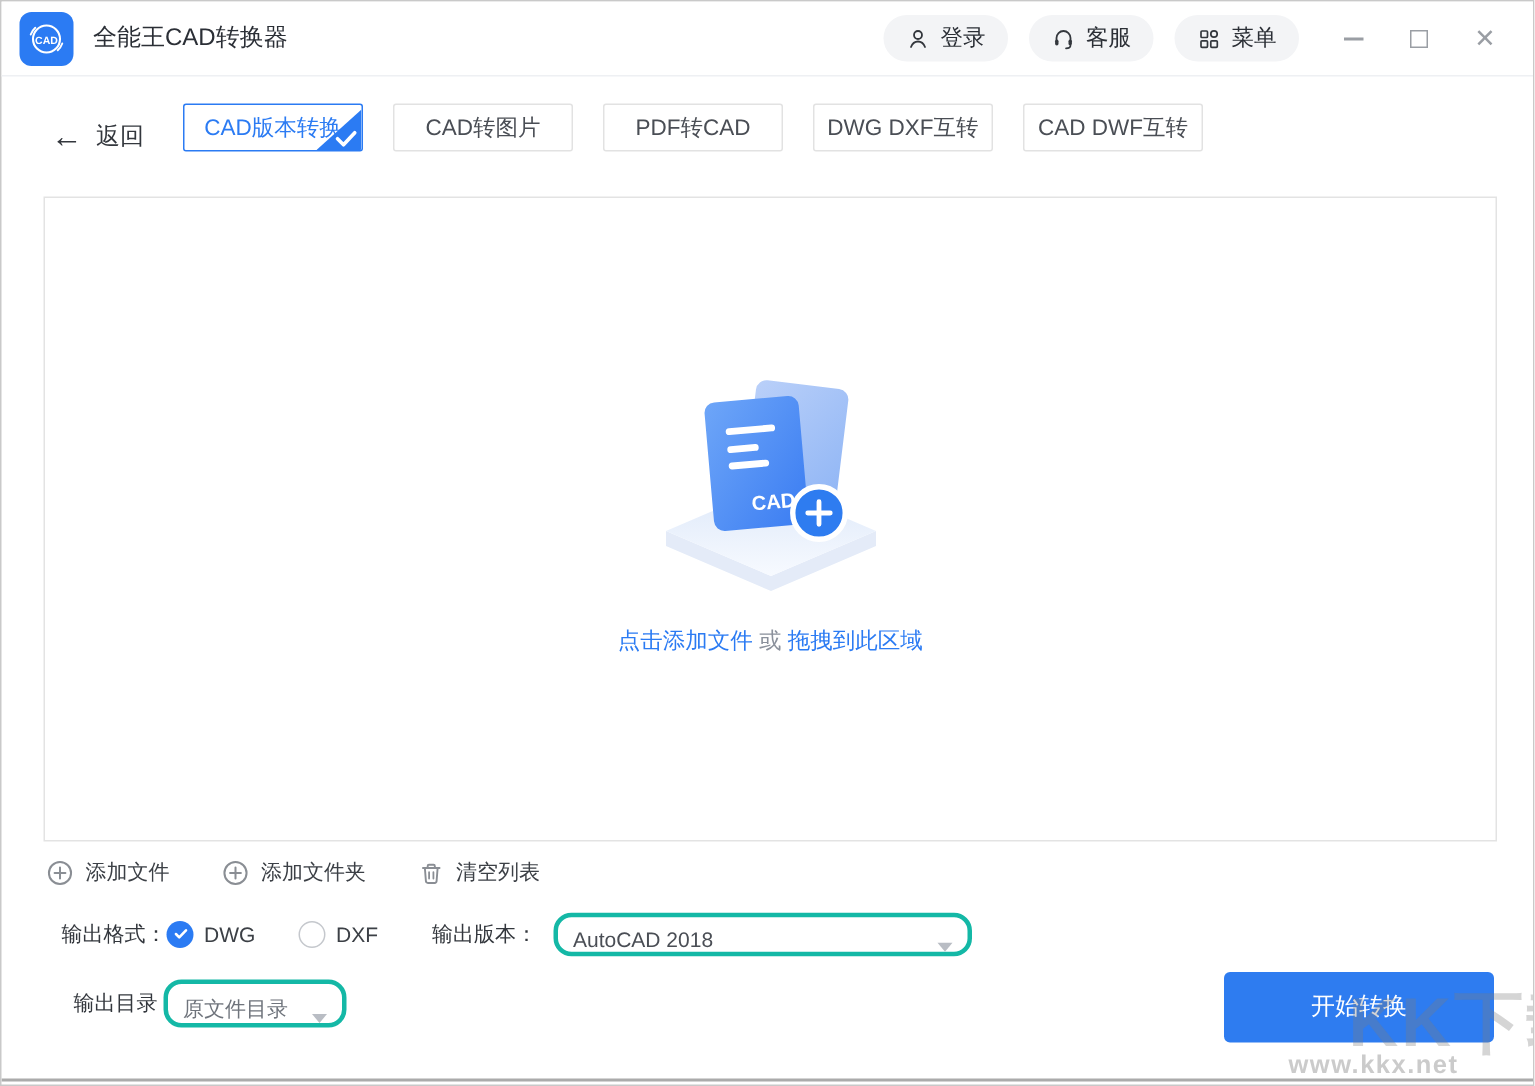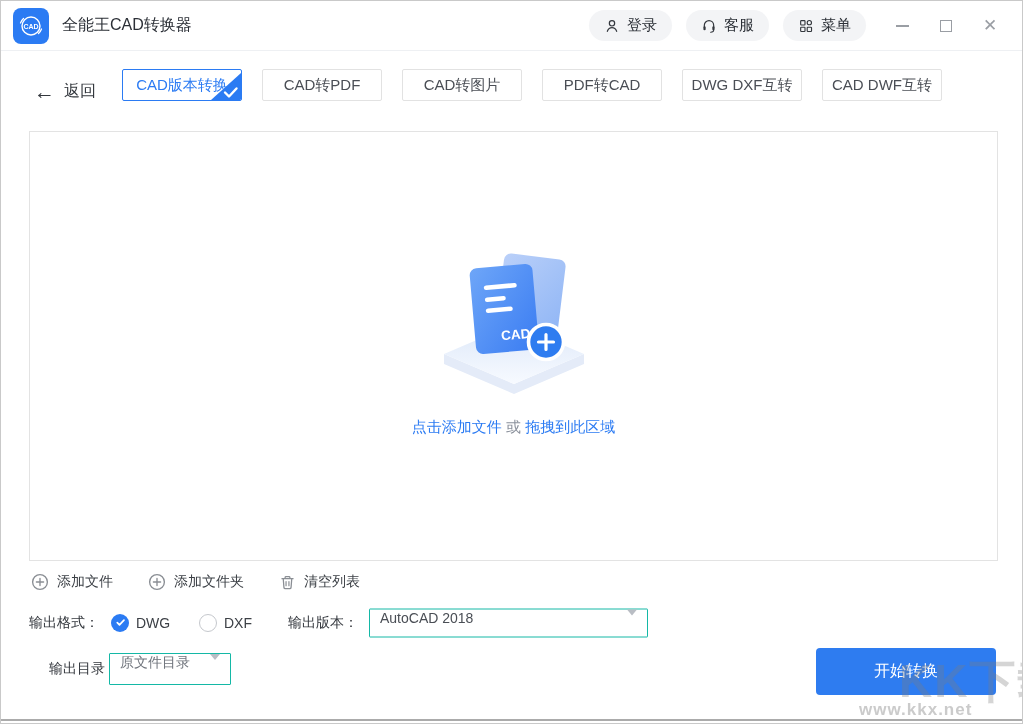--- a/index.html
+++ b/index.html
@@ -82,22 +82,22 @@
   .radio-item{
     position:absolute; top:50%; transform:translateY(-50%);
     display:flex; align-items:center; gap:7px; cursor:pointer; background:none; border:none;
   }
   .radio{ width:18px; height:18px; border-radius:50%; display:flex; align-items:center; justify-content:center; flex:none; }
   .radio.checked{ background:#2b7bf3; }
   .radio.unchecked{ border:1px solid #c5c8cd; background:#fff; }
   .radio-label{ font-size:14px; color:#3c4046; }
   .select{
     position:absolute; top:50%; transform:translateY(-50%); height:29px;
-    border:1px solid #14b8a6; border-radius:1px; background:#fff;
-    display:flex; align-items:flex-start; padding:0 10px; font-size:14px; color:#4a4e55;
+    border:3px solid #14b8a6; border-radius:12px; background:#fff;
+    display:flex; align-items:flex-end; padding:0 10px; font-size:14px; color:#4a4e55;
     cursor:pointer;
   }
   .select .value{ flex:1; text-align:left; white-space:nowrap; overflow:hidden; }
   .caret{
     width:0; height:0; border-left:5px solid transparent; border-right:5px solid transparent;
     border-top:6px solid #b9bdc4; margin-left:10px; flex:none;
   }
   .select.dir{ color:#6f747c; height:32px; }
 
   .start-button{
@@ -182,23 +182,20 @@
       <span>返回</span>
     </button>
 
     <div class="tabs">
       <div class="tab active">
         <span>CAD版本转换</span>
         <svg class="tab-corner" viewBox="0 0 30 27">
           <path d="M30 0 L30 27 L0 27 Z" fill="#2b7bf3"></path>
           <path d="M14 19.5 l4 4 7.5-8" fill="none" stroke="#fff" stroke-width="2.4" stroke-linecap="round" stroke-linejoin="round"></path>
         </svg>
-      </div>
-      <div class="tab">
-        <span>CAD转PDF</span>
       </div>
       <div class="tab">
         <span>CAD转图片</span>
       </div>
       <div class="tab">
         <span>PDF转CAD</span>
       </div>
       <div class="tab">
         <span>DWG DXF互转</span>
       </div>
@@ -268,21 +265,21 @@
         <path d="M3.5 5.5 h13" fill="none" stroke="#8a8e94" stroke-width="1.5" stroke-linecap="round"></path>
         <path d="M7.2 5.5 V4 a1 1 0 0 1 1-1 h3.6 a1 1 0 0 1 1 1 v1.5" fill="none" stroke="#8a8e94" stroke-width="1.5"></path>
         <path d="M5 5.5 l.8 10.2 a1.6 1.6 0 0 0 1.6 1.5 h5.2 a1.6 1.6 0 0 0 1.6-1.5 l.8-10.2" fill="none" stroke="#8a8e94" stroke-width="1.5"></path>
         <path d="M8.3 8.8 v5 M11.7 8.8 v5" stroke="#8a8e94" stroke-width="1.4" stroke-linecap="round"></path>
       </svg>
       <span>清空列表</span>
     </button>
   </div>
 
   <div class="format-row">
-    <span class="field-label" style="left:0;">输出格式：</span>
+    <span class="field-label" style="left:12px;">输出格式：</span>
 
     <button class="radio-item" style="left:82px;">
       <span class="radio checked">
         <svg width="11" height="11" viewBox="0 0 12 12">
             <path d="M2.5 6.2 l2.4 2.4 L9.8 3.5" fill="none" stroke="#fff" stroke-width="1.9" stroke-linecap="round" stroke-linejoin="round"></path>
           </svg>
       </span>
       <span class="radio-label">DWG</span>
     </button>
 

